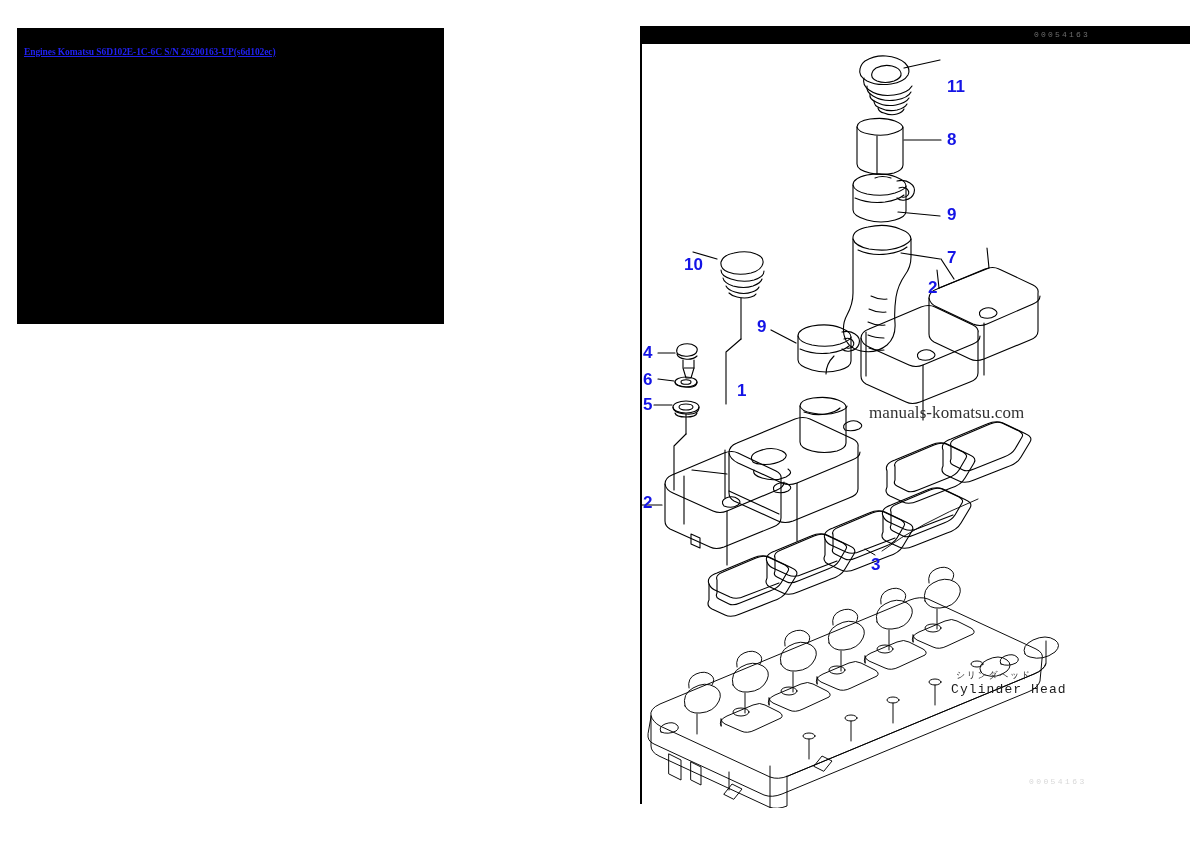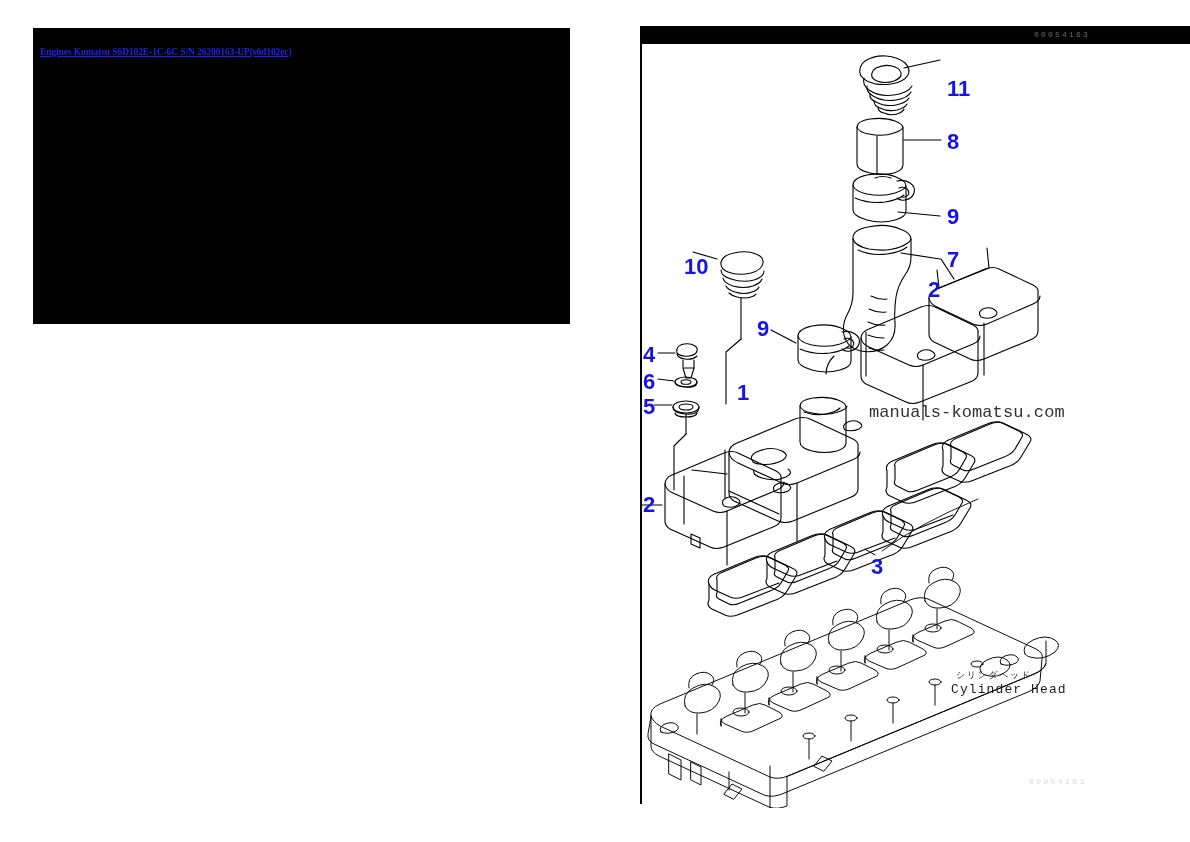--- a/index.html
+++ b/index.html
@@ -2,21 +2,21 @@
 <html><head>
 <meta charset="utf-8">
 <style>
   html,body{margin:0;padding:0;background:#ffffff;}
   body{
     width:1190px;height:842px;position:relative;overflow:hidden;
     font-family:"Liberation Sans",sans-serif;
   }
   
   #left-panel{
-    position:absolute;left:33px;top:28px;width:537px;height:296px;
+    position:absolute;left:17px;top:28px;width:427px;height:296px;
     background:#000000;
   }
   #doc-title-link{
     position:absolute;left:7px;top:19px;
     color:#2020ee;
     font-family:"Liberation Serif",serif;
     font-size:9.5px;font-weight:700;
     letter-spacing:-0.1px;
     text-decoration:underline;
     white-space:nowrap;
@@ -42,26 +42,26 @@
     font-size:8px;letter-spacing:2.4px;white-space:nowrap;
   }
   #page-left-rule{
     position:absolute;left:11px;top:18px;width:2px;height:760px;
     background:#000000;
   }
   #art-svg{position:absolute;left:0;top:0;width:561px;height:782px;}
   .callout{
     position:absolute;color:#1414e6;
     font-family:"Liberation Sans",sans-serif;
-    font-size:22px;font-weight:700;line-height:1;
+    font-size:17px;font-weight:700;line-height:1;
     user-select:none;
   }
   #watermark{
     position:absolute;left:240px;top:377px;
-    color:#222222;font-family:Liberation Mono, monospace;
+    color:#222222;font-family:Liberation Serif, serif;
     font-size:17px;letter-spacing:0.1px;white-space:nowrap;
     opacity:.93;
   }
   #partname-jp{
     position:absolute;left:327px;top:643px;
     color:#2b2b2b;font-family:Liberation Mono, monospace;
     font-size:9px;letter-spacing:1.6px;white-space:nowrap;
   }
   #partname-en{
     position:absolute;left:322px;top:656px;

